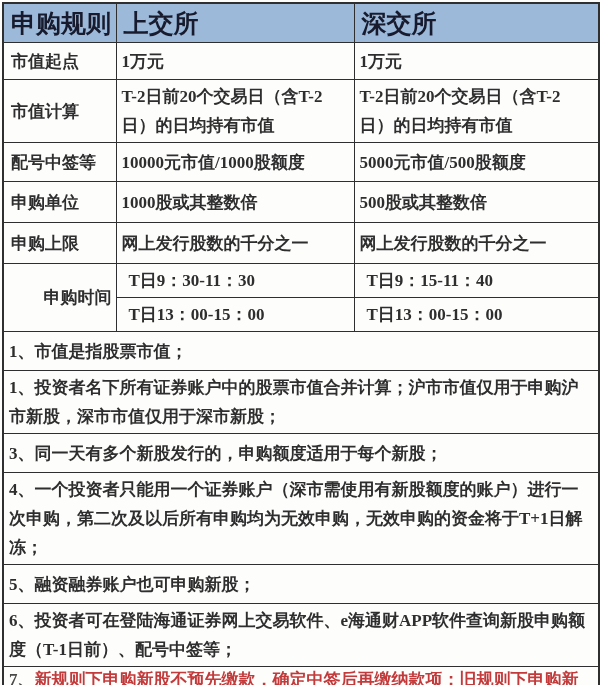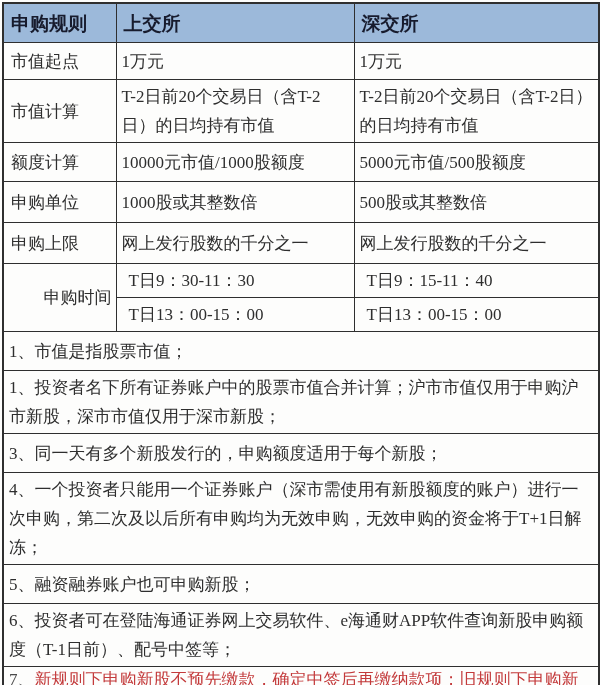--- a/index.html
+++ b/index.html
@@ -23,32 +23,32 @@
     table-layout: fixed;
     border: 2px solid #2f2f2f;
     background: #fdfdfc;
   }
   col.c1 { width: 113px; }
   col.c2 { width: 238px; }
   col.c3 { width: 245px; }
   td, th {
     border: 1px solid #2f2f2f;
     font-size: 17px;
-    font-weight: normal;
+    font-weight: bold;
     padding: 2px 4px 2px 5px;
     vertical-align: middle;
     text-align: left;
     line-height: 29px;
     overflow: hidden;
   }
   tr.hdr th {
     background: #9cb9da;
     color: #171b2d;
     font-weight: bold;
-    font-size: 19px;
+    font-size: 25px;
     height: 34px;
     padding-left: 7px;
   }
   td.lbl { padding-left: 7px; }
   tr.r1 td { height: 32px; }
   tr.r2 td { height: 58px; }
   tr.r3 td { height: 34px; }
   tr.r4 td { height: 36px; }
   tr.r5 td { height: 36px; }
   tr.t1 td, tr.t2 td { height: 28px; padding-left: 12px; }
@@ -88,21 +88,21 @@
       <td>1万元</td>
     </tr>
 
     <tr class="r2">
       <td class="lbl">市值计算</td>
       <td>T-2日前20个交易日（含T-2日）的日均持有市值</td>
       <td>T-2日前20个交易日（含T-2日）的日均持有市值</td>
     </tr>
 
     <tr class="r3">
-      <td class="lbl">额度计算</td>
+      <td class="lbl">配号中签等</td>
       <td>10000元市值/1000股额度</td>
       <td>5000元市值/500股额度</td>
     </tr>
 
     <tr class="r4">
       <td class="lbl">申购单位</td>
       <td>1000股或其整数倍</td>
       <td>500股或其整数倍</td>
     </tr>
 

